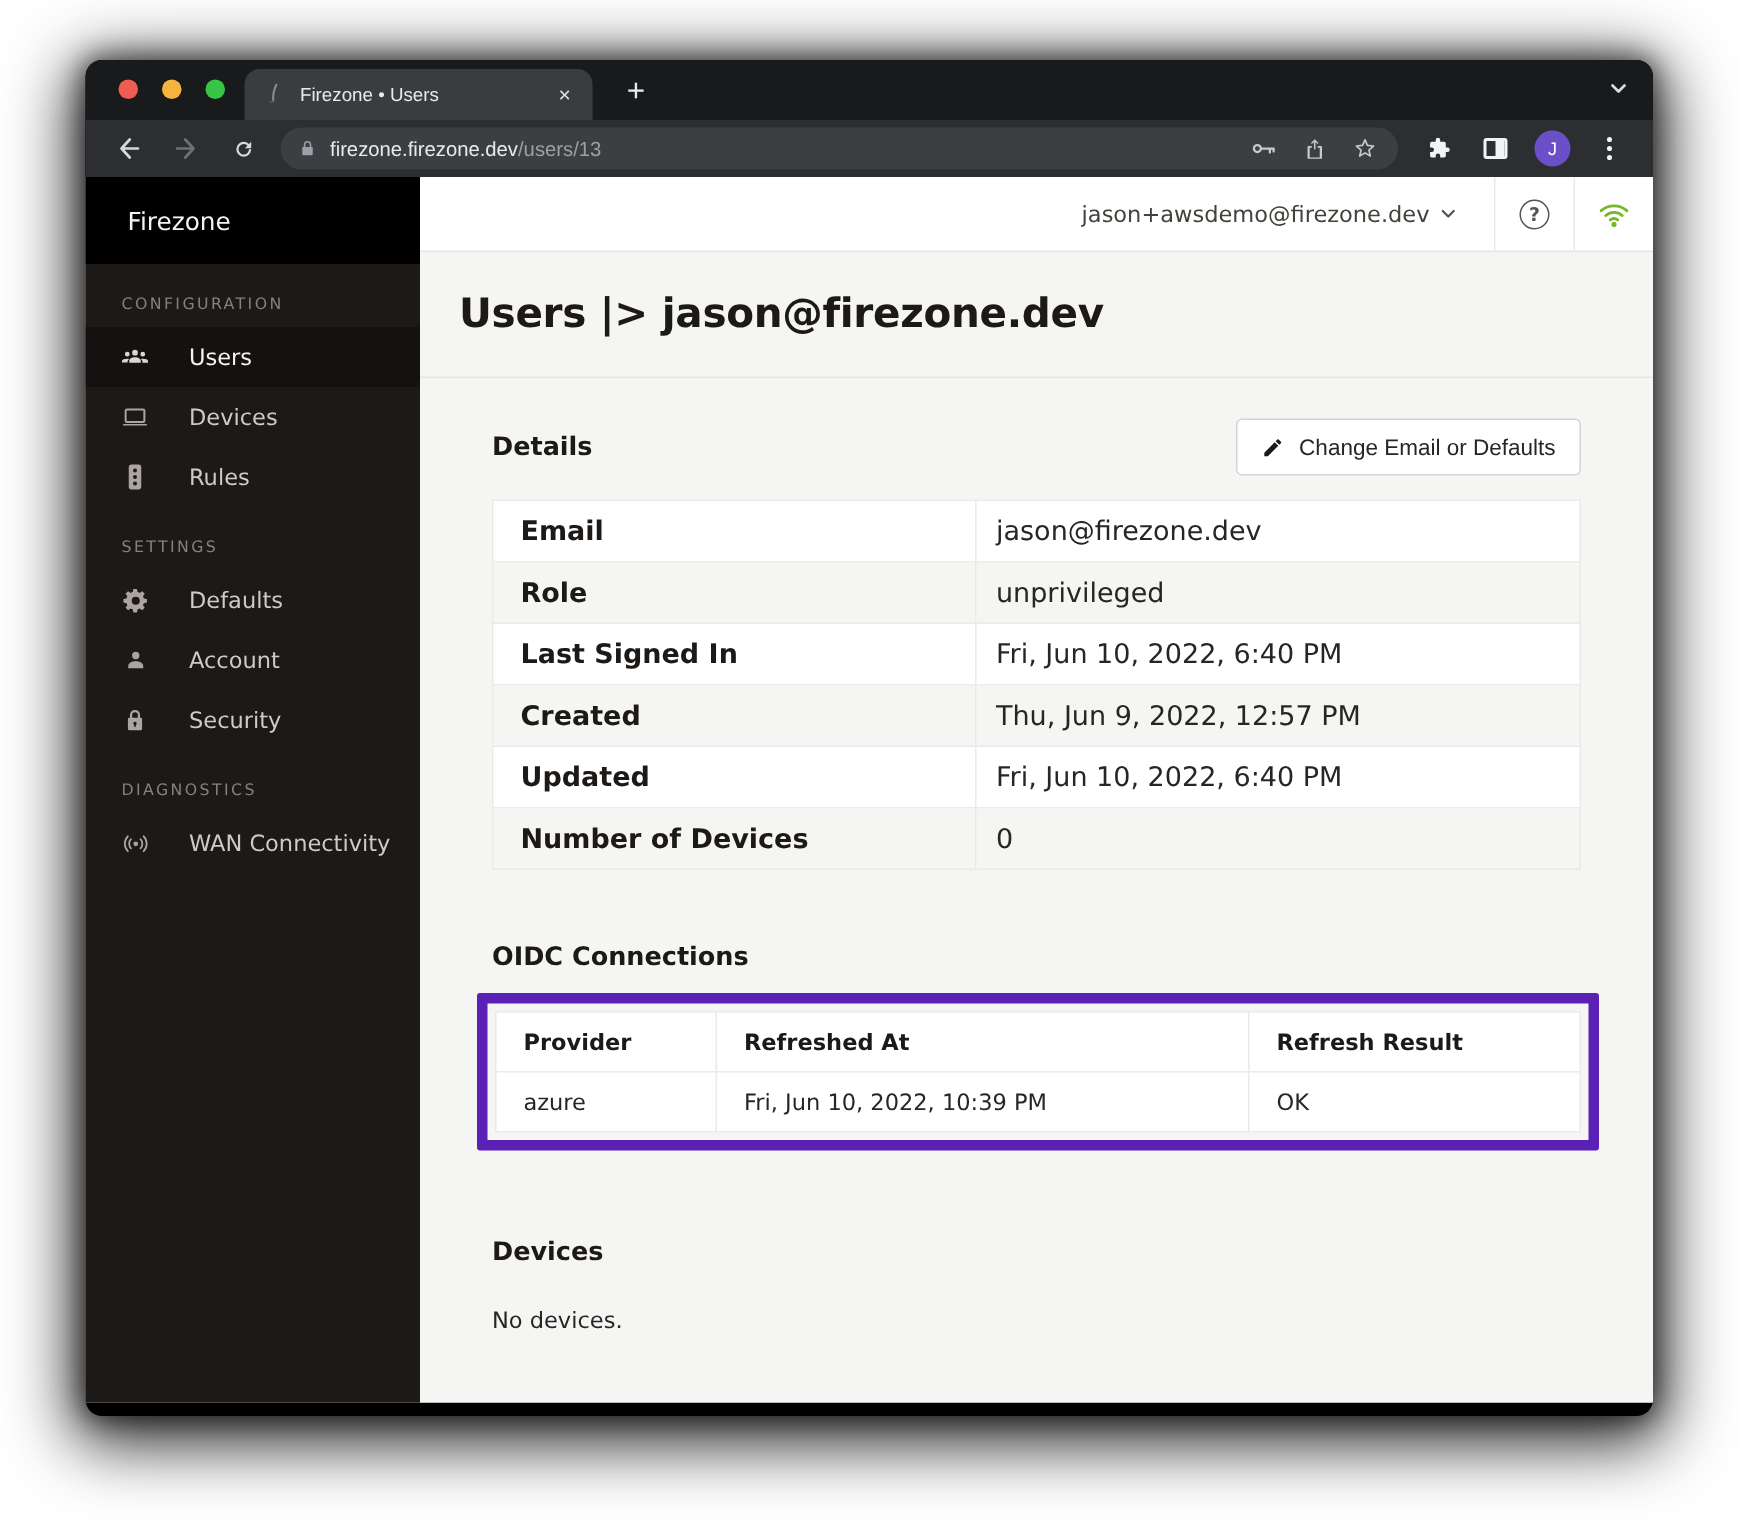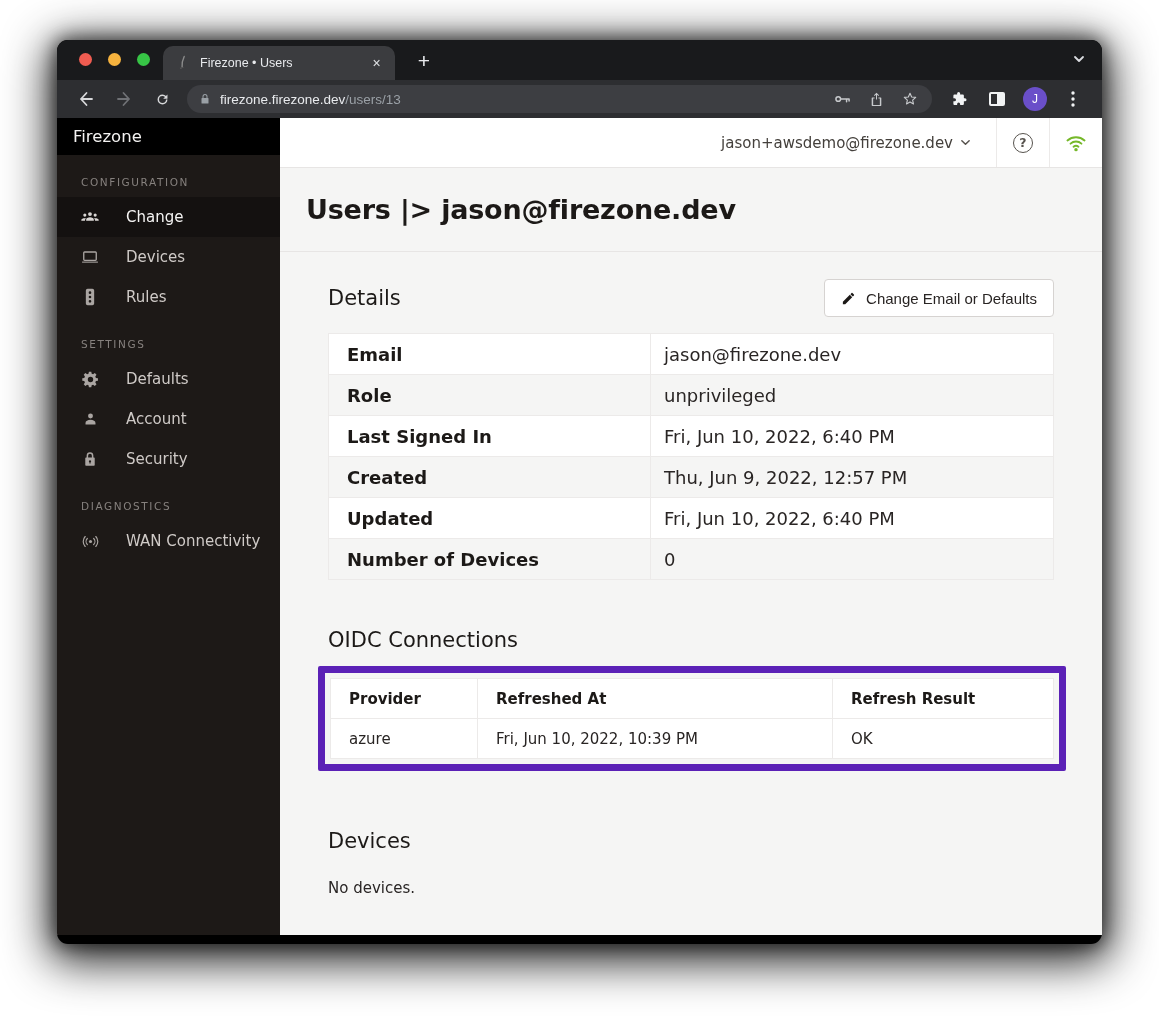--- a/index.html
+++ b/index.html
@@ -36,42 +36,42 @@
   .tb-right .box-ic{ margin:0 7px; color:#f1f3f4; }
   .avatar{ width:24px; height:24px; border-radius:50%; background:#6a4fc9; color:#fff; font-size:12px; display:flex; align-items:center; justify-content:center; margin:0 7px; font-family:"Liberation Sans", sans-serif; }
   .panel-ic{ width:16px; height:14px; border:2px solid #f1f3f4; border-radius:2px; position:relative; }
   .panel-ic::after{ content:""; position:absolute; right:0; top:0; bottom:0; width:6px; background:#f1f3f4; }
 
   
   .window-body{ height:817px; display:flex; background:#fff; }
 
   
   .sidebar{ width:223px; flex:none; background:#1d1917; color:#cfcac7; }
-  .brand{ height:37px; background:#000; color:#f4f3f2; font-size:16.5px; display:flex; align-items:center; padding-left:16px; }
+  .brand{ height:58px; background:#000; color:#f4f3f2; font-size:16.5px; display:flex; align-items:center; padding-left:28px; }
   .side-section-label{ font-size:10.5px; letter-spacing:1.6px; color:#86817e; padding:21px 24px 9px; }
   .side-item{ height:40px; display:flex; align-items:center; padding-left:23px; font-size:15px; color:#cfcac7; }
   .side-item.active{ background:#141110; color:#f5f4f3; }
   .side-item .s-icon{ width:20px; height:20px; margin-right:26px; color:#aaa5a2; display:flex; align-items:center; justify-content:center; flex:none; }
   .side-item.active .s-icon{ color:#d9d6d4; }
 
   
   .main{ flex:1; display:flex; flex-direction:column; background:#f5f5f4; min-width:0; }
   .main-header{ height:50px; background:#fff; border-bottom:1px solid #e7e5e4; display:flex; justify-content:flex-end; align-items:stretch; flex:none;padding-left:20px; }
   .acct{ display:flex; align-items:center; gap:7px; padding:0 25px; font-size:15px; color:#44403c; }
   .hdr-cell{ width:53px; border-left:1px solid #eceae9; display:flex; align-items:center; justify-content:center; }
   .help-ic{ width:20px; height:20px; border:1.6px solid #57534e; border-radius:50%; color:#57534e; font-size:12.5px; font-weight:bold; display:flex; align-items:center; justify-content:center; }
   .wifi-ic{ color:#76b82a; display:flex; }
 
   .title-band{ height:84px; border-bottom:1px solid #e7e5e4; display:flex; align-items:center; padding-left:26px; flex:none; }
   .page-title{ font-size:27px; font-weight:bold; color:#1c1917; letter-spacing:-0.2px; }
 
   .content{ flex:1; padding:0 48px; overflow:hidden; }
 
   .sec-head-row{ display:flex; justify-content:space-between; align-items:center; margin-top:27px; }
-  .sec-heading{ font-size:21px; font-weight:normal; color:#1c1917; }
+  .sec-heading{ font-size:17px; font-weight:bold; color:#1c1917; }
   .btn{ background:#fff; border:1px solid #d6d3d1; border-radius:4px; height:38px; display:inline-flex; align-items:center; gap:10px; padding:0 16px; font-size:15px; color:#292524; }
   .btn .b-icon{ display:flex; color:#1c1917; }
 
   table{ border-collapse:collapse; width:100%; background:#fff; }
   .details-table{ margin-top:16px; border:1px solid #e7e5e4; }
   .details-table td{ height:41px; border:1px solid #eceae9; font-size:18px; color:#292524; padding:0 0 0 18px; }
   .details-table td.lbl{ width:322px; font-weight:bold; color:#1c1917; }
   .details-table td.val{ padding-left:13px; }
   .details-table tr:nth-child(even){ background:#f5f5f4; }
 
@@ -181,21 +181,21 @@
     <nav class="sidebar">
       <div class="brand">Firezone</div>
 
       <div class="side-section-label">CONFIGURATION</div>
       <div class="side-item active">
         <span class="s-icon">
           <svg width="20" height="20" viewBox="0 0 24 24" fill="currentColor">
               <path d="M12 6.2a2.3 2.3 0 110 4.6 2.3 2.3 0 010-4.6zM5.8 7.8a1.9 1.9 0 110 3.8 1.9 1.9 0 010-3.8zm12.4 0a1.9 1.9 0 110 3.8 1.9 1.9 0 010-3.8zM12 12.2c2.4 0 4.6 1.1 4.6 2.7v1.6H7.4v-1.6c0-1.6 2.2-2.7 4.6-2.7zM5.8 13.4c.5 0 1 .06 1.5.18-.84.74-1.3 1.6-1.3 2.4v.5H1.6v-1.3c0-1.1 2-1.8 4.2-1.8zm12.4 0c2.2 0 4.2.7 4.2 1.8v1.3H18v-.5c0-.8-.46-1.66-1.3-2.4.5-.12 1-.18 1.5-.18z"></path>
             </svg>
         </span>
-        <span>Change</span>
+        <span>Users</span>
       </div>
       <div class="side-item">
         <span class="s-icon">
           <svg width="20" height="20" viewBox="0 0 24 24">
               <rect x="4.5" y="6" width="15" height="10" rx="1" fill="none" stroke="currentColor" stroke-width="1.6"></rect>
               <path d="M2.5 17.5h19v1.3h-19z" fill="currentColor"></path>
             </svg>
         </span>
         <span>Devices</span>
       </div>

